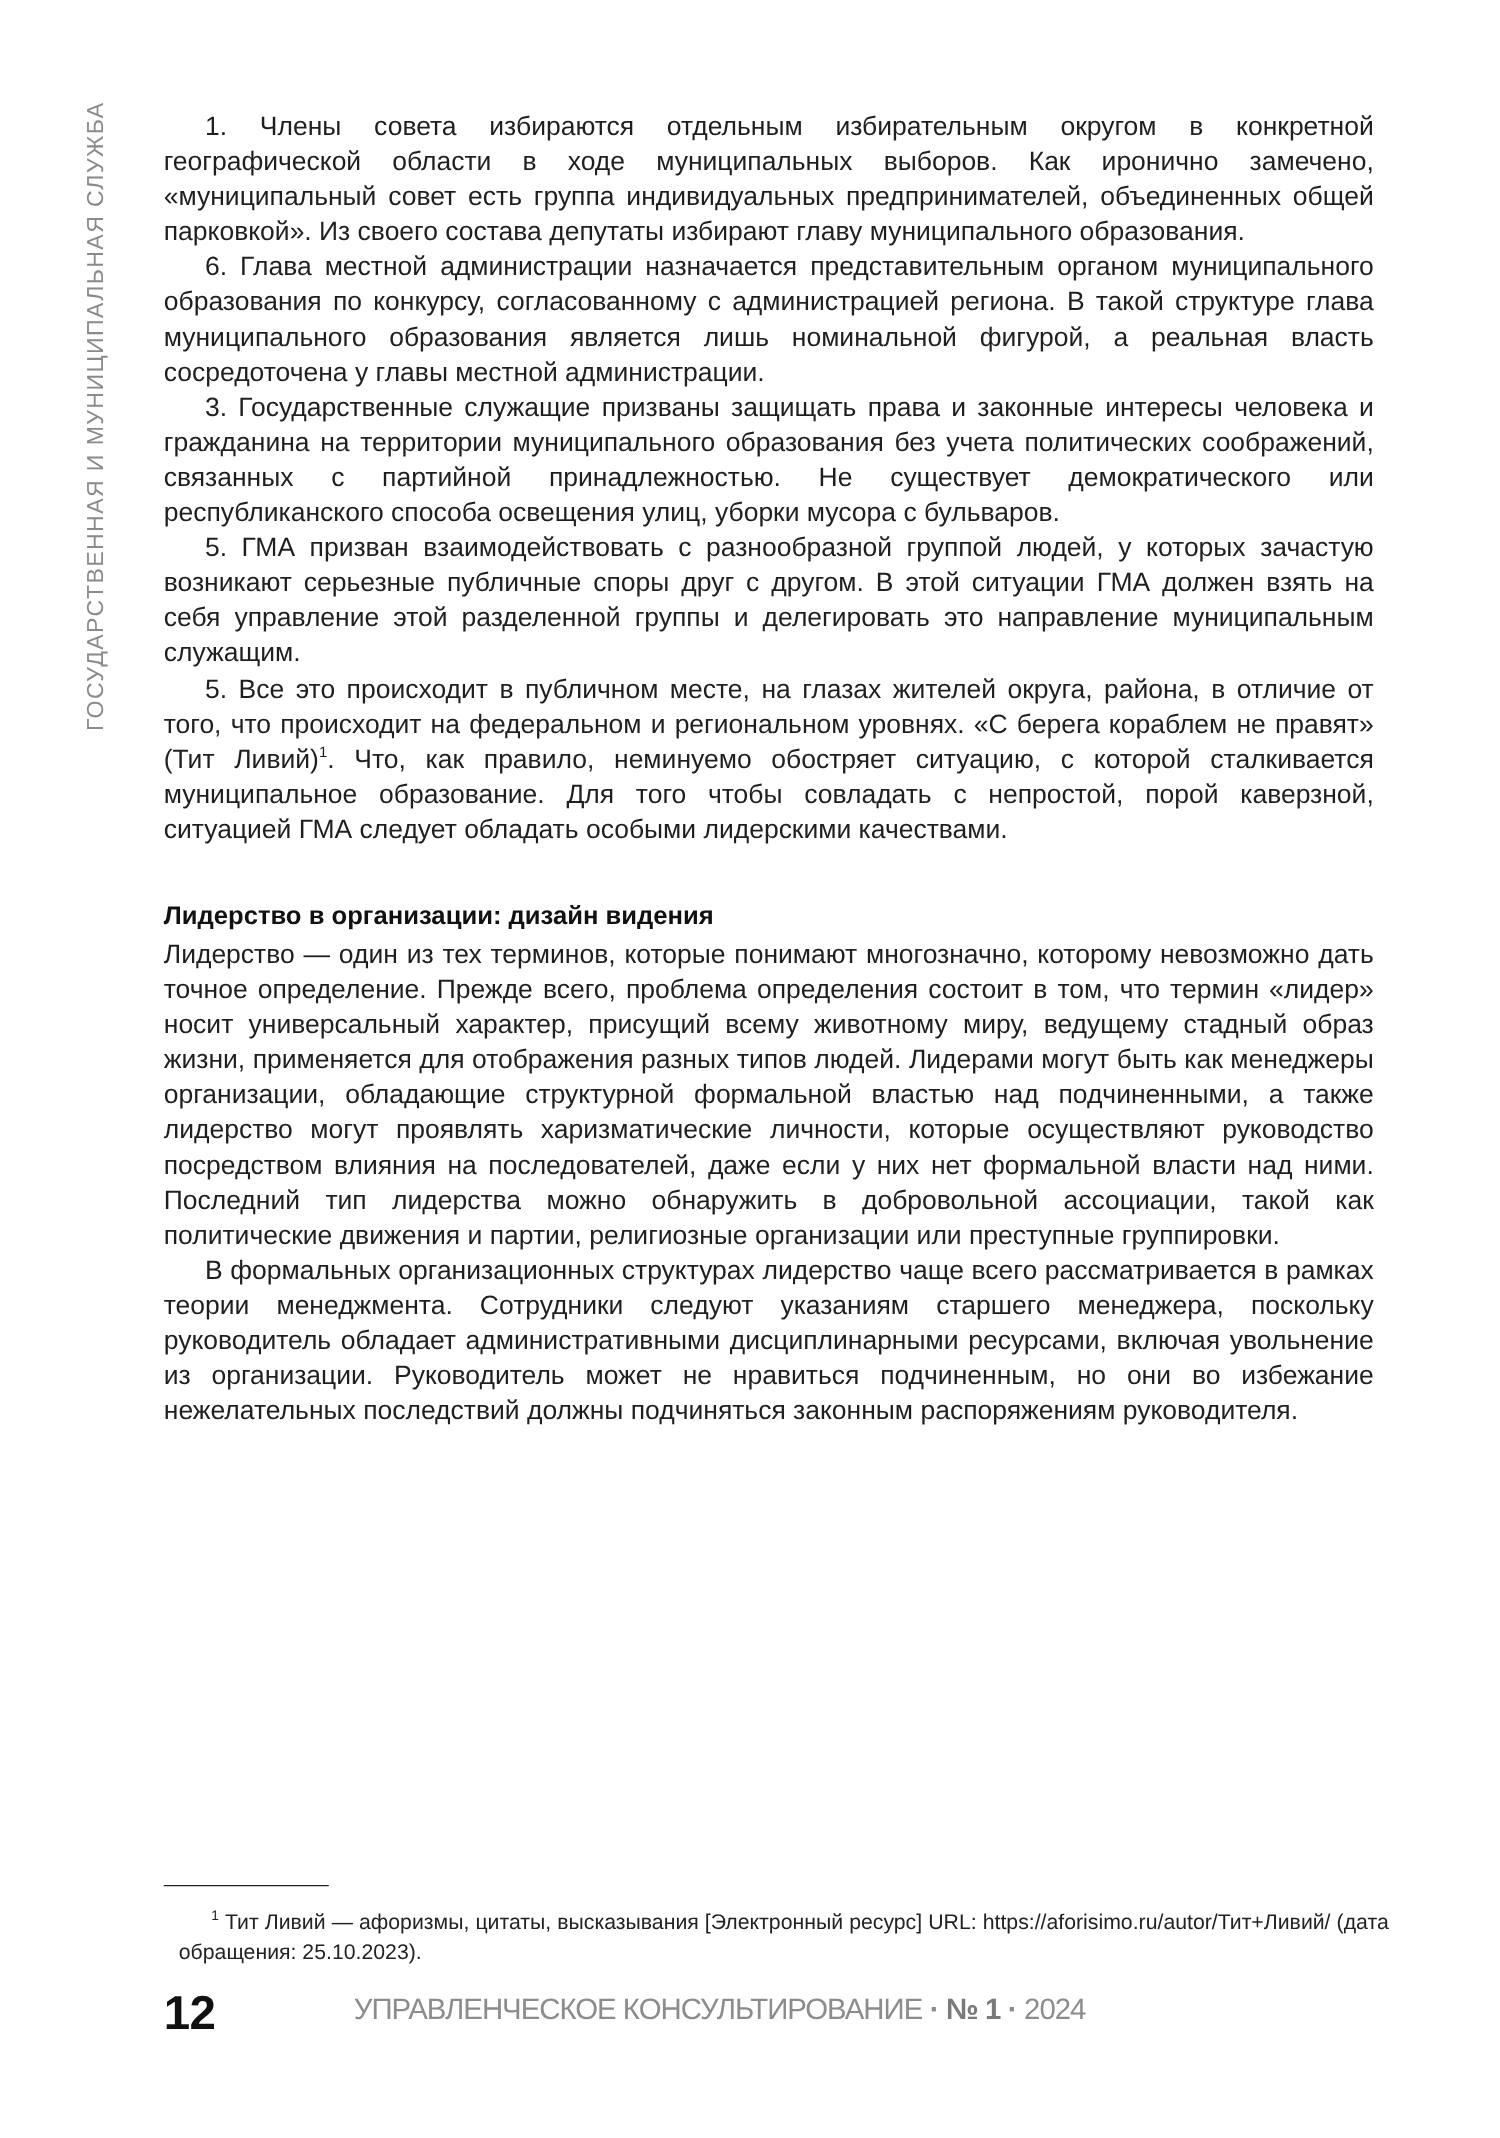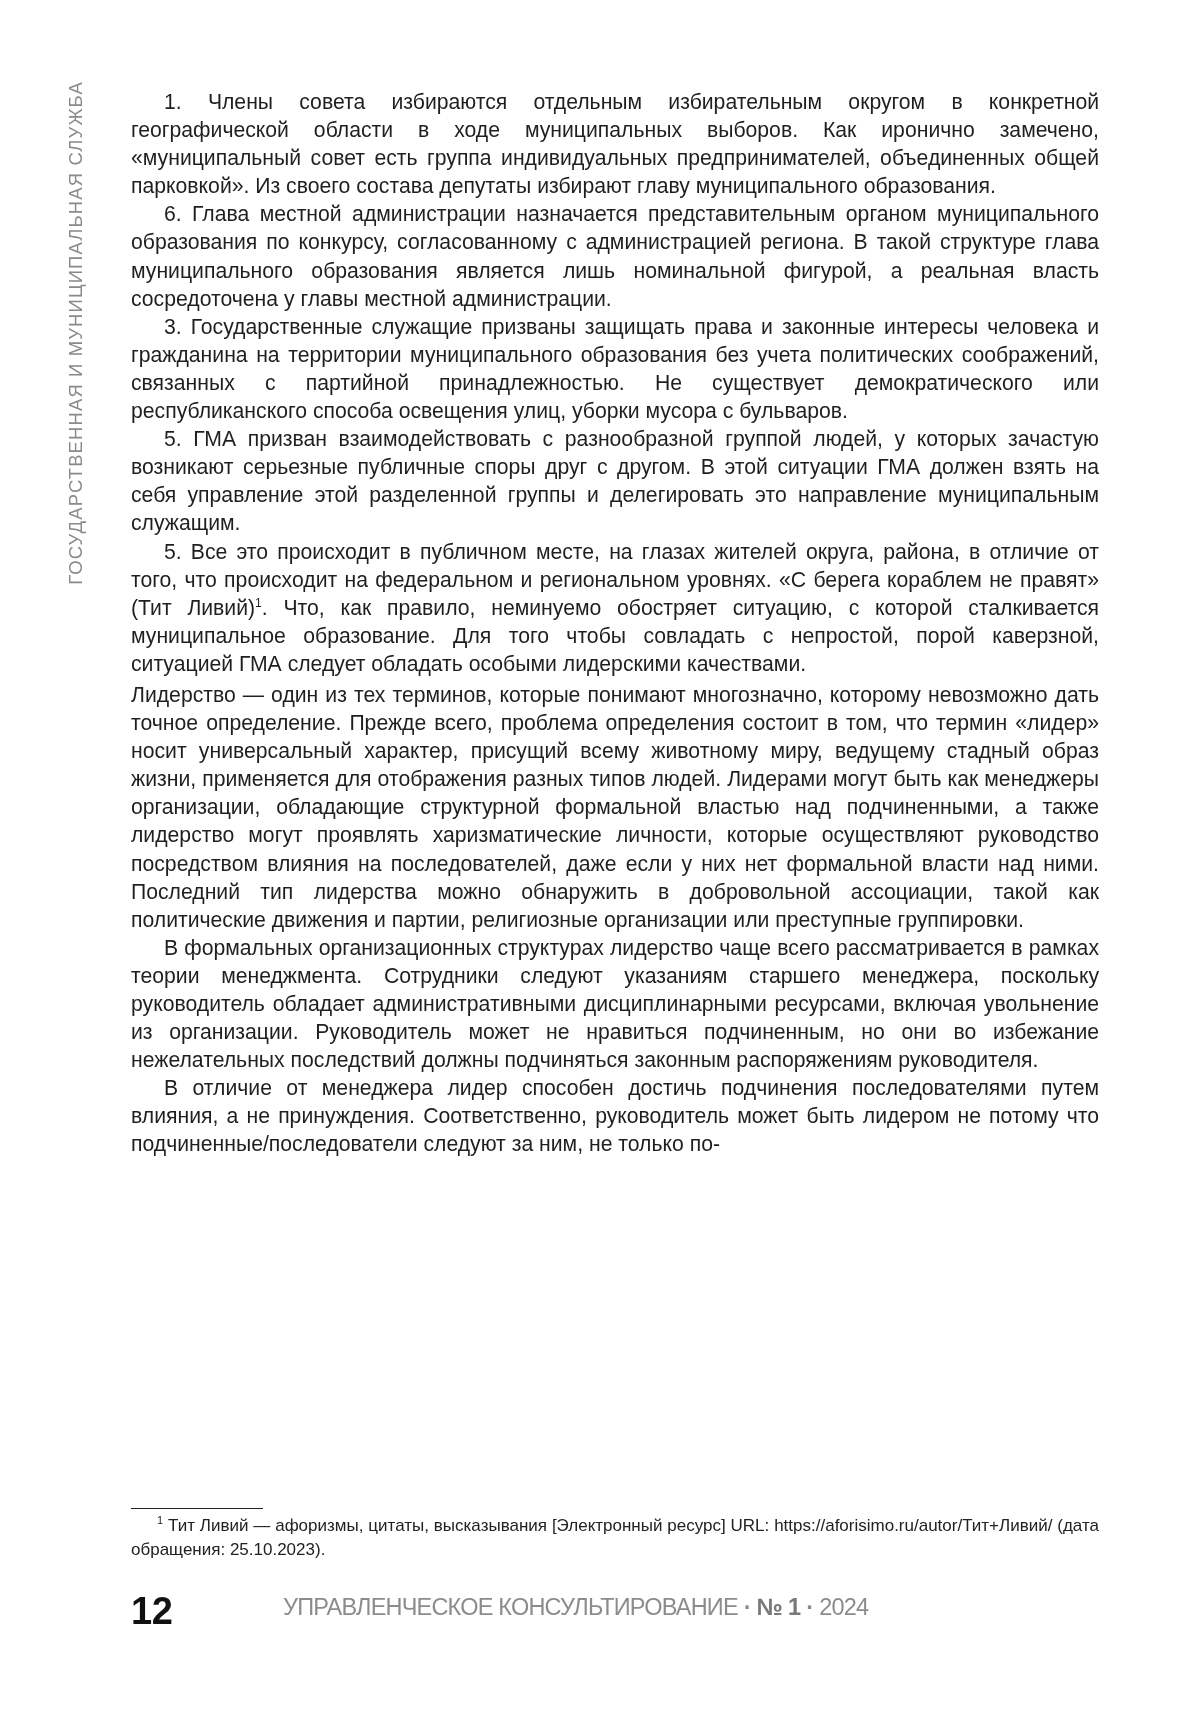--- a/index.html
+++ b/index.html
@@ -73,21 +73,21 @@
       border-top: 1.6px solid #222;
     }
     .footnote {
       position: absolute;
       left: 131px;
       top: 1514px;
       width: 968px;
       font-size: 17px;
       line-height: 24px;
       text-align: justify;
-      margin: 0;
+      margin: 12px;
       color: #222;
     }
     .footnote .fn-indent {
       display: inline-block;
       width: 26px;
     }
     .footnote sup {
       font-size: 11px;
       line-height: 0;
       vertical-align: super;
@@ -128,24 +128,24 @@
   <span>ГОСУДАРСТВЕННАЯ И МУНИЦИПАЛЬНАЯ СЛУЖБА</span>
 </div>
 
 <div class="page-body">
   <p class="para indent">1. Члены совета избираются отдельным избирательным округом в конкретной географической области в ходе муниципальных выборов. Как иронично замечено, «муниципальный совет есть группа индивидуальных предпринимателей, объеди­ненных общей парковкой». Из своего состава депутаты избирают главу муници­пального образования.</p>
   <p class="para indent">6. Глава местной администрации назначается представительным органом муни­ципального образования по конкурсу, согласованному с администрацией региона. В такой структуре глава муниципального образования является лишь номинальной фигурой, а реальная власть сосредоточена у главы местной администрации.</p>
   <p class="para indent">3. Государственные служащие призваны защищать права и законные интересы человека и гражданина на территории муниципального образования без учета по­литических соображений, связанных с партийной принадлежностью. Не существу­ет демократического или республиканского способа освещения улиц, уборки му­сора с бульваров.</p>
   <p class="para indent">5. ГМА призван взаимодействовать с разнообразной группой людей, у которых зачастую возникают серьезные публичные споры друг с другом. В этой ситуации ГМА должен взять на себя управление этой разделенной группы и делегировать это направление муниципальным служащим.</p>
   <p class="para indent"><span>5. Все это происходит в публичном месте, на глазах жителей округа, района, в отличие от того, что происходит на федеральном и региональном уровнях. «С бе­рега кораблем не правят» (Тит Ливий)</span><sup class="fnref">1</sup><span>. Что, как правило, неминуемо обостряет ситуацию, с которой сталкивается муниципальное образование. Для того чтобы совладать с непростой, порой каверзной, ситуацией ГМА следует обладать особы­ми лидерскими качествами.</span></p>
 
+  <h2 class="section-heading">Лидерство в организации: дизайн видения</h2>
 
   <p class="para section-first">Лидерство — один из тех терминов, которые понимают многозначно, которому невозможно дать точное определение. Прежде всего, проблема определения со­стоит в том, что термин «лидер» носит универсальный характер, присущий всему животному миру, ведущему стадный образ жизни, применяется для отображения разных типов людей. Лидерами могут быть как менеджеры организации, облада­ющие структурной формальной властью над подчиненными, а также лидерство могут проявлять харизматические личности, которые осуществляют руководство посредством влияния на последователей, даже если у них нет формальной власти над ними. Последний тип лидерства можно обнаружить в добровольной ассоциации, такой как политические движения и партии, религиозные организации или пре­ступные группировки.</p>
   <p class="para indent">В формальных организационных структурах лидерство чаще всего рассматри­вается в рамках теории менеджмента. Сотрудники следуют указаниям старшего менеджера, поскольку руководитель обладает административными дисциплинар­ными ресурсами, включая увольнение из организации. Руководитель может не нравиться подчиненным, но они во избежание нежелательных последствий должны подчиняться законным распоряжениям руководителя.</p>
-  <p class="para indent">В отличие от менеджера лидер способен достичь подчинения последователями путем влияния, а не принуждения. Соответственно, руководитель может быть ли­дером не потому что подчиненные/последователи следуют за ним, не только по-</p>
 </div>
 
 <div class="footnote-rule"></div>
 <p class="footnote"><span class="fn-indent"></span><sup>1</sup> <span>Тит Ливий — афоризмы, цитаты, высказывания [Электронный ресурс] URL: https://aforisimo.ru/autor/Тит+Ливий/ (дата обращения: 25.10.2023).</span></p>
 
 <div class="page-number">12</div>
 <div class="journal-line">
   <span>УПРАВЛЕНЧЕСКОЕ КОНСУЛЬТИРОВАНИЕ</span><span class="dot">·</span><span class="bold-part">№ 1</span><span class="dot">·</span><span>2024</span>
 </div>
 

